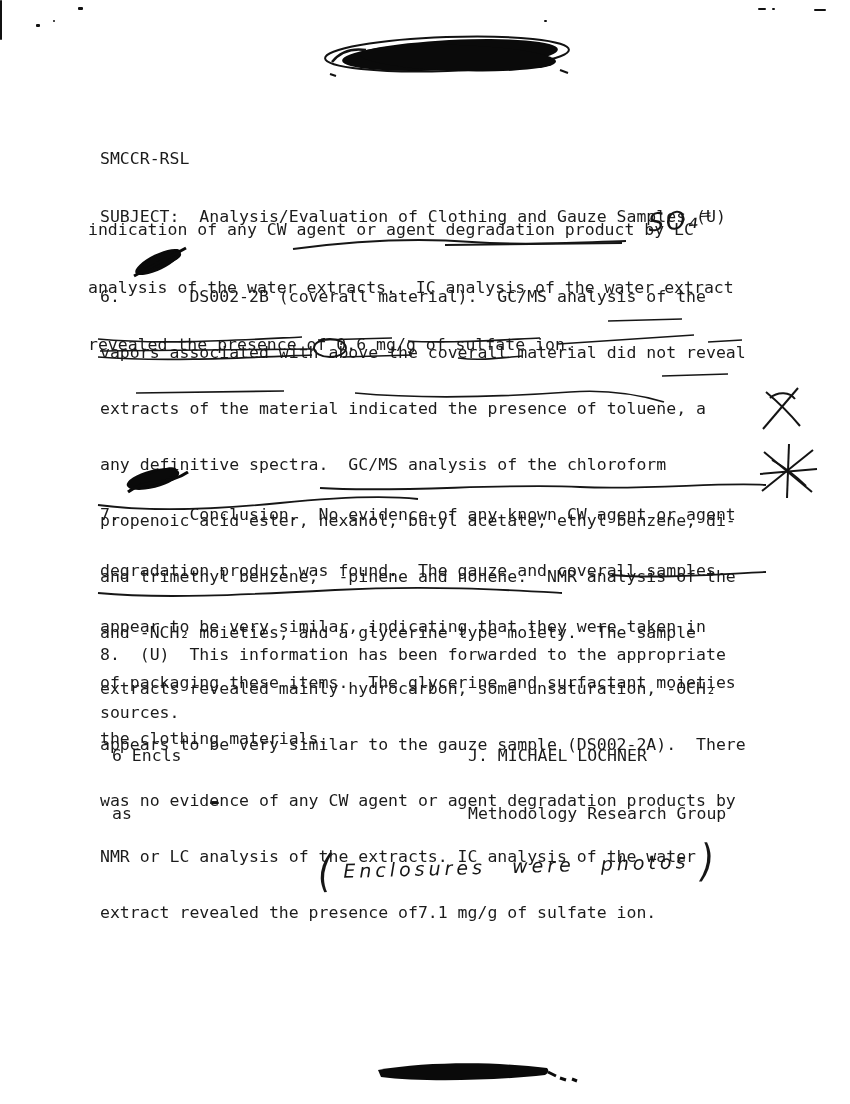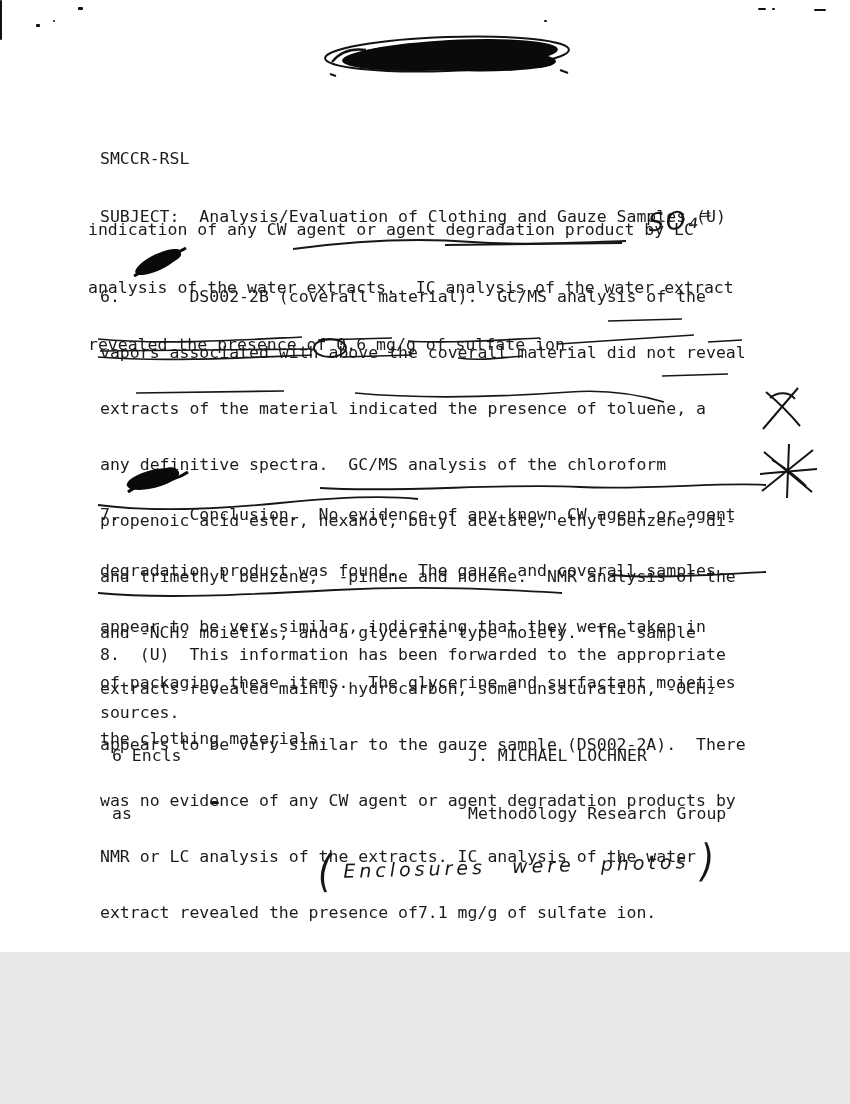--- a/index.html
+++ b/index.html
@@ -1,17 +1,17 @@
 <!DOCTYPE html>
 <html><head>
 <meta charset="utf-8">
 <style>
   html,body{margin:0;padding:0;background:#e8e8e8;}
   .page{
-    position:relative;width:850px;height:952px;background:#ffffff;
+    position:relative;width:850px;height:1104px;background:#ffffff;
     overflow:hidden;font-family:"DejaVu Sans Mono",monospace;color:#1b1b1b;
   }
   .typed{position:absolute;white-space:pre;font-size:16.5px;z-index:2;}
   .typed div{height:auto;}
   .lh19 div{line-height:19.5px;}
   .lh18 div{line-height:18px;}
   .lh20 div{line-height:20px;}
   .hand{position:absolute;font-family:"DejaVu Sans",sans-serif;font-style:italic;color:#161616;z-index:2;}
   .so4{font-size:25px;transform:rotate(-4deg);letter-spacing:2px;}
   .encl{font-size:19px;letter-spacing:4px;word-spacing:16px;transform:rotate(-1.6deg);display:flex;align-items:center;gap:10px;}

